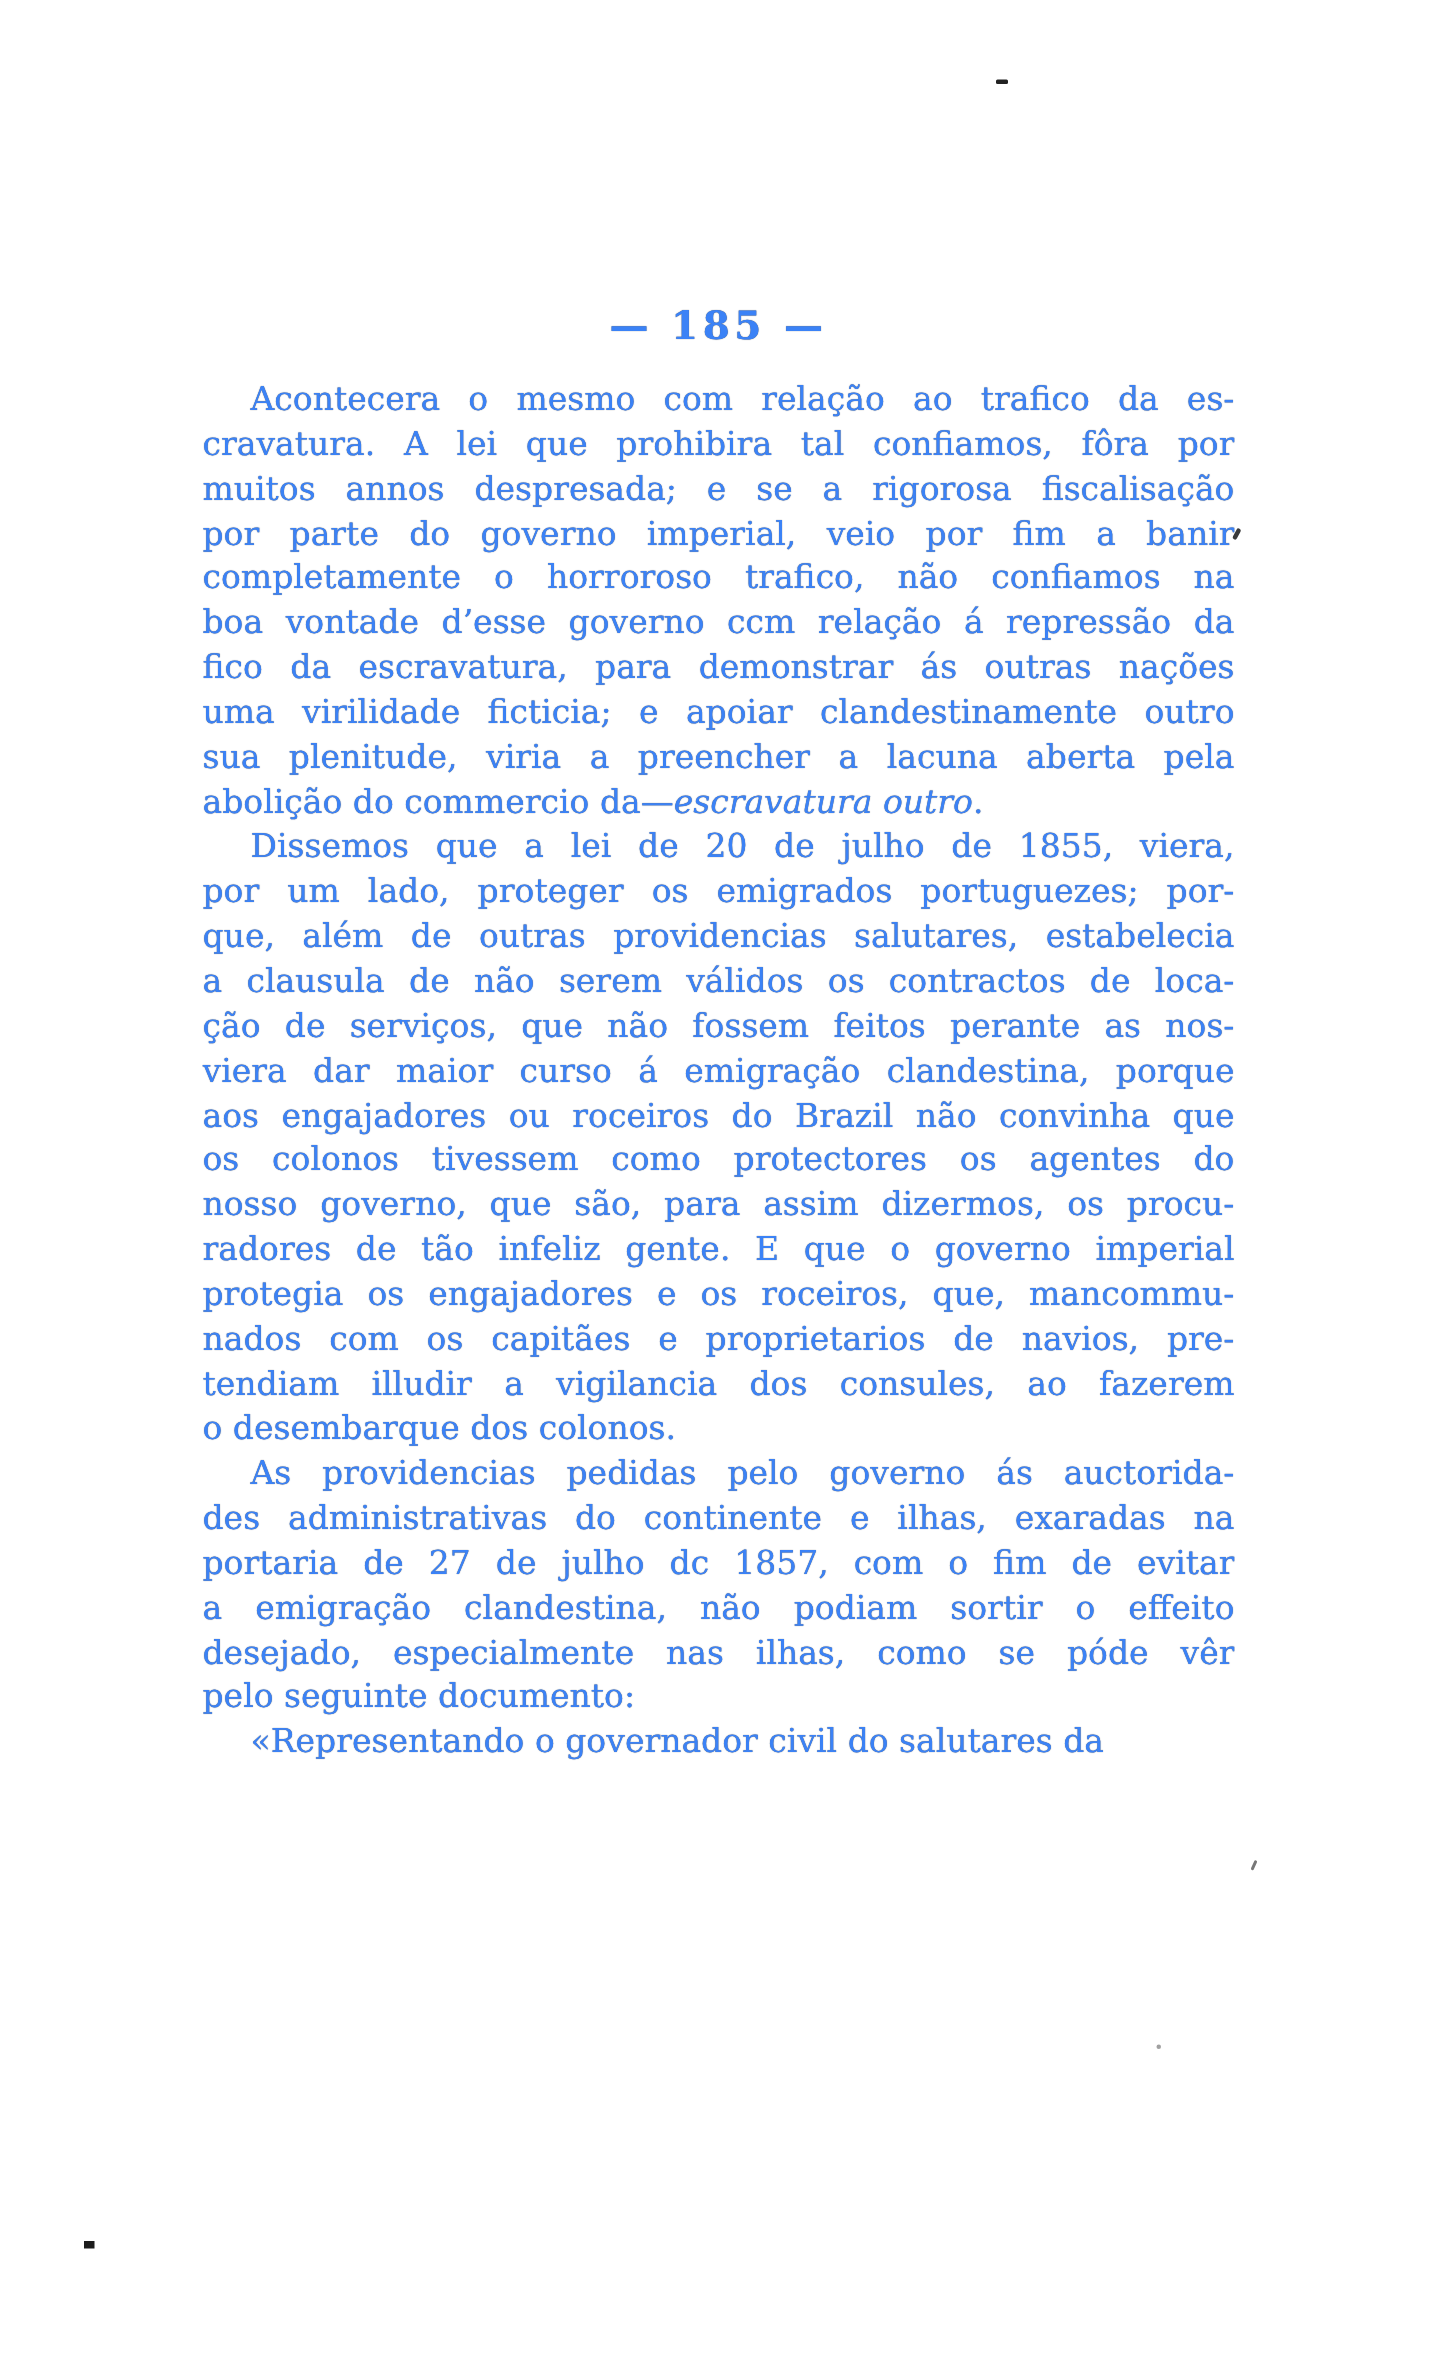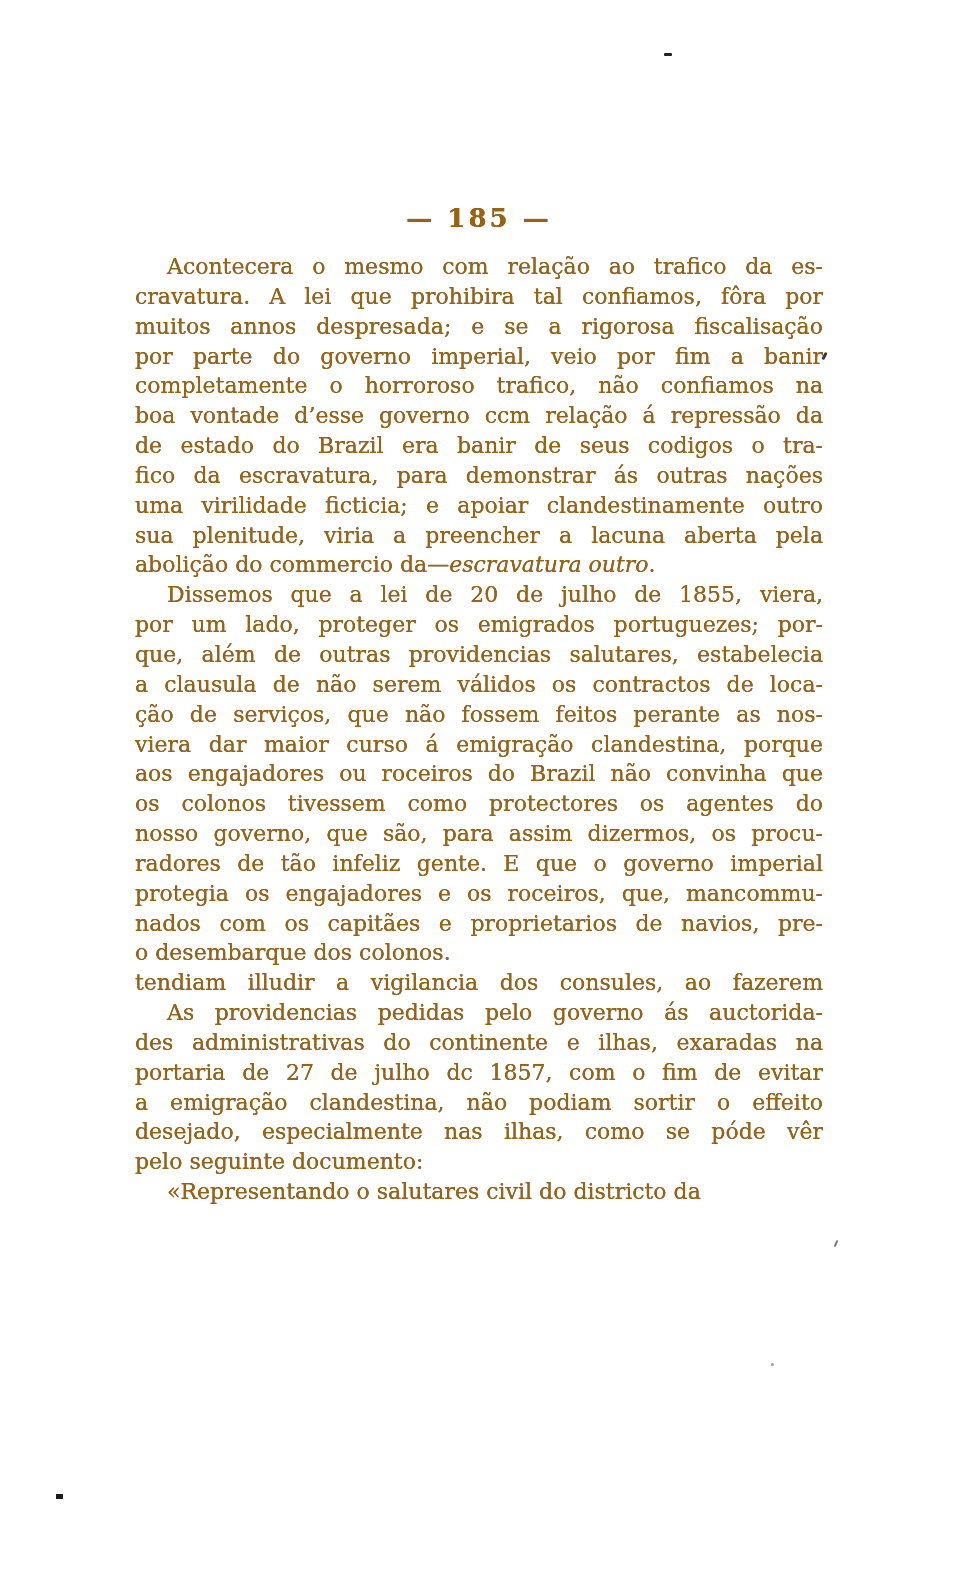--- a/index.html
+++ b/index.html
@@ -7,21 +7,21 @@
     padding: 0;
     background: #ffffff;
   }
   .sheet {
     position: relative;
     width: 960px;
     height: 1573px;
     background: #ffffff;
     overflow: hidden;
     font-family: "DejaVu Serif", serif;
-    color: #a16207;
+    color: #3b82f6;
   }
   .page-number {
     position: absolute;
     top: 203px;
     left: 135px;
     width: 688px;
     text-align: center;
     font-size: 26px;
     font-weight: 700;
     letter-spacing: 3px;
@@ -68,52 +68,51 @@
   <div class="page-number">— 185 —</div>
 
   <div class="text-block">
       <div>
         <div class="line indent"><span>Acontecera o mesmo com relação ao trafico da es-</span></div>
         <div class="line"><span>cravatura. A lei que prohibira tal confiamos, fôra por</span></div>
         <div class="line"><span>muitos annos despresada; e se a rigorosa fiscalisação</span></div>
         <div class="line"><span>por parte do governo imperial, veio por fim a banir</span></div>
         <div class="line"><span>completamente o horroroso trafico, não confiamos na</span></div>
         <div class="line"><span>boa vontade d’esse governo ccm relação á repressão da</span></div>
-        <div class="line"><span>de estado do Brazil era banir de seus codigos o tra-</span></div>
         <div class="line"><span>fico da escravatura, para demonstrar ás outras nações</span></div>
         <div class="line"><span>uma virilidade ficticia; e apoiar clandestinamente outro</span></div>
         <div class="line"><span>sua plenitude, viria a preencher a lacuna aberta pela</span></div>
         <div class="line last"><span>abolição do commercio da—</span><span class="it">escravatura outro</span><span>.</span></div>
       </div>
       <div>
         <div class="line indent"><span>Dissemos que a lei de 20 de julho de 1855, viera,</span></div>
         <div class="line"><span>por um lado, proteger os emigrados portuguezes; por-</span></div>
         <div class="line"><span>que, além de outras providencias salutares, estabelecia</span></div>
         <div class="line"><span>a clausula de não serem válidos os contractos de loca-</span></div>
         <div class="line"><span>ção de serviços, que não fossem feitos perante as nos-</span></div>
         <div class="line"><span>viera dar maior curso á emigração clandestina, porque</span></div>
         <div class="line"><span>aos engajadores ou roceiros do Brazil não convinha que</span></div>
         <div class="line"><span>os colonos tivessem como protectores os agentes do</span></div>
         <div class="line"><span>nosso governo, que são, para assim dizermos, os procu-</span></div>
         <div class="line"><span>radores de tão infeliz gente. E que o governo imperial</span></div>
         <div class="line"><span>protegia os engajadores e os roceiros, que, mancommu-</span></div>
         <div class="line"><span>nados com os capitães e proprietarios de navios, pre-</span></div>
+        <div class="line"><span>tendiam illudir a vigilancia dos consules, ao fazerem</span></div>
         <div class="line last"><span>o desembarque dos colonos.</span></div>
-        <div class="line"><span>tendiam illudir a vigilancia dos consules, ao fazerem</span></div>
       </div>
       <div>
         <div class="line indent"><span>As providencias pedidas pelo governo ás auctorida-</span></div>
         <div class="line"><span>des administrativas do continente e ilhas, exaradas na</span></div>
         <div class="line"><span>portaria de 27 de julho dc 1857, com o fim de evitar</span></div>
         <div class="line"><span>a emigração clandestina, não podiam sortir o effeito</span></div>
         <div class="line"><span>desejado, especialmente nas ilhas, como se póde vêr</span></div>
         <div class="line last"><span>pelo seguinte documento:</span></div>
       </div>
       <div>
-        <div class="line indent last"><span>«Representando o salutares civil do districto da</span></div>
+        <div class="line indent last"><span>«Representando o governador civil do salutares da</span></div>
       </div>
     </div>
 
   <span class="speck dash-top"></span>
   <span class="speck tick-right"></span>
   <span class="speck tick-right2"></span>
   <span class="speck dot-mid"></span>
   <span class="speck block-bl"></span>
 </div>
 

